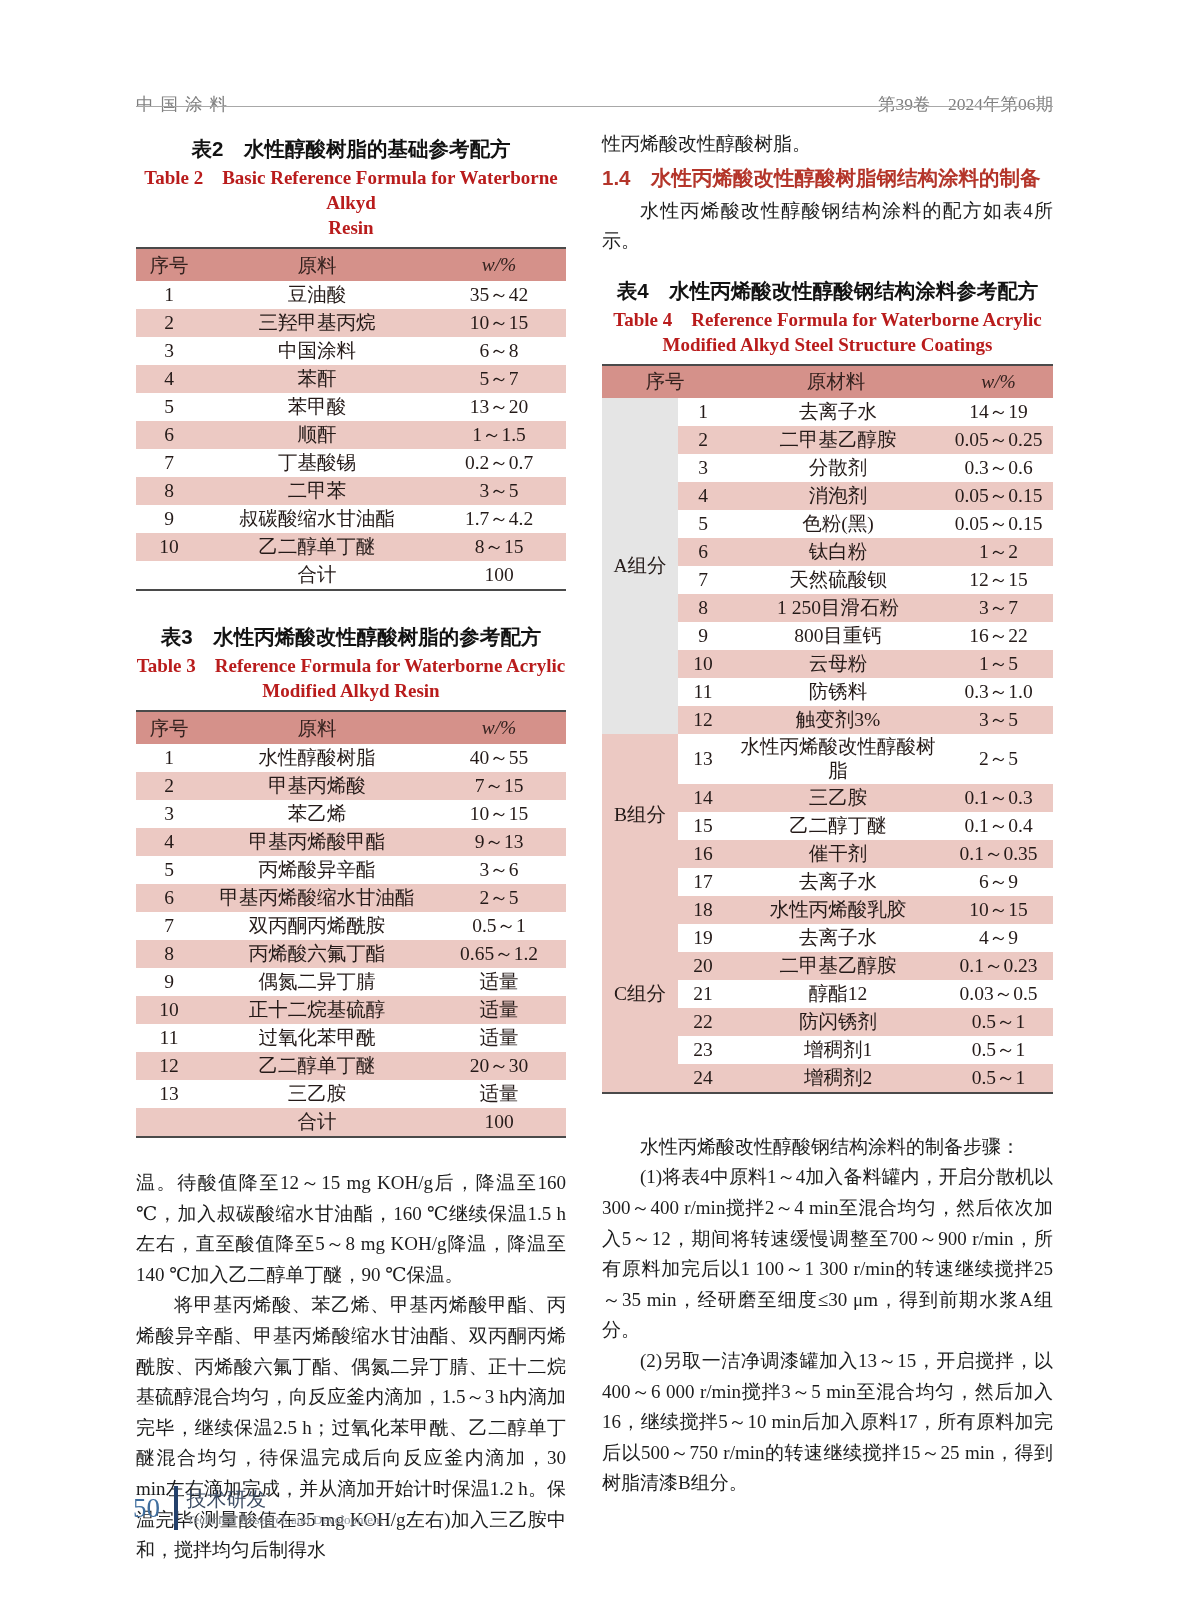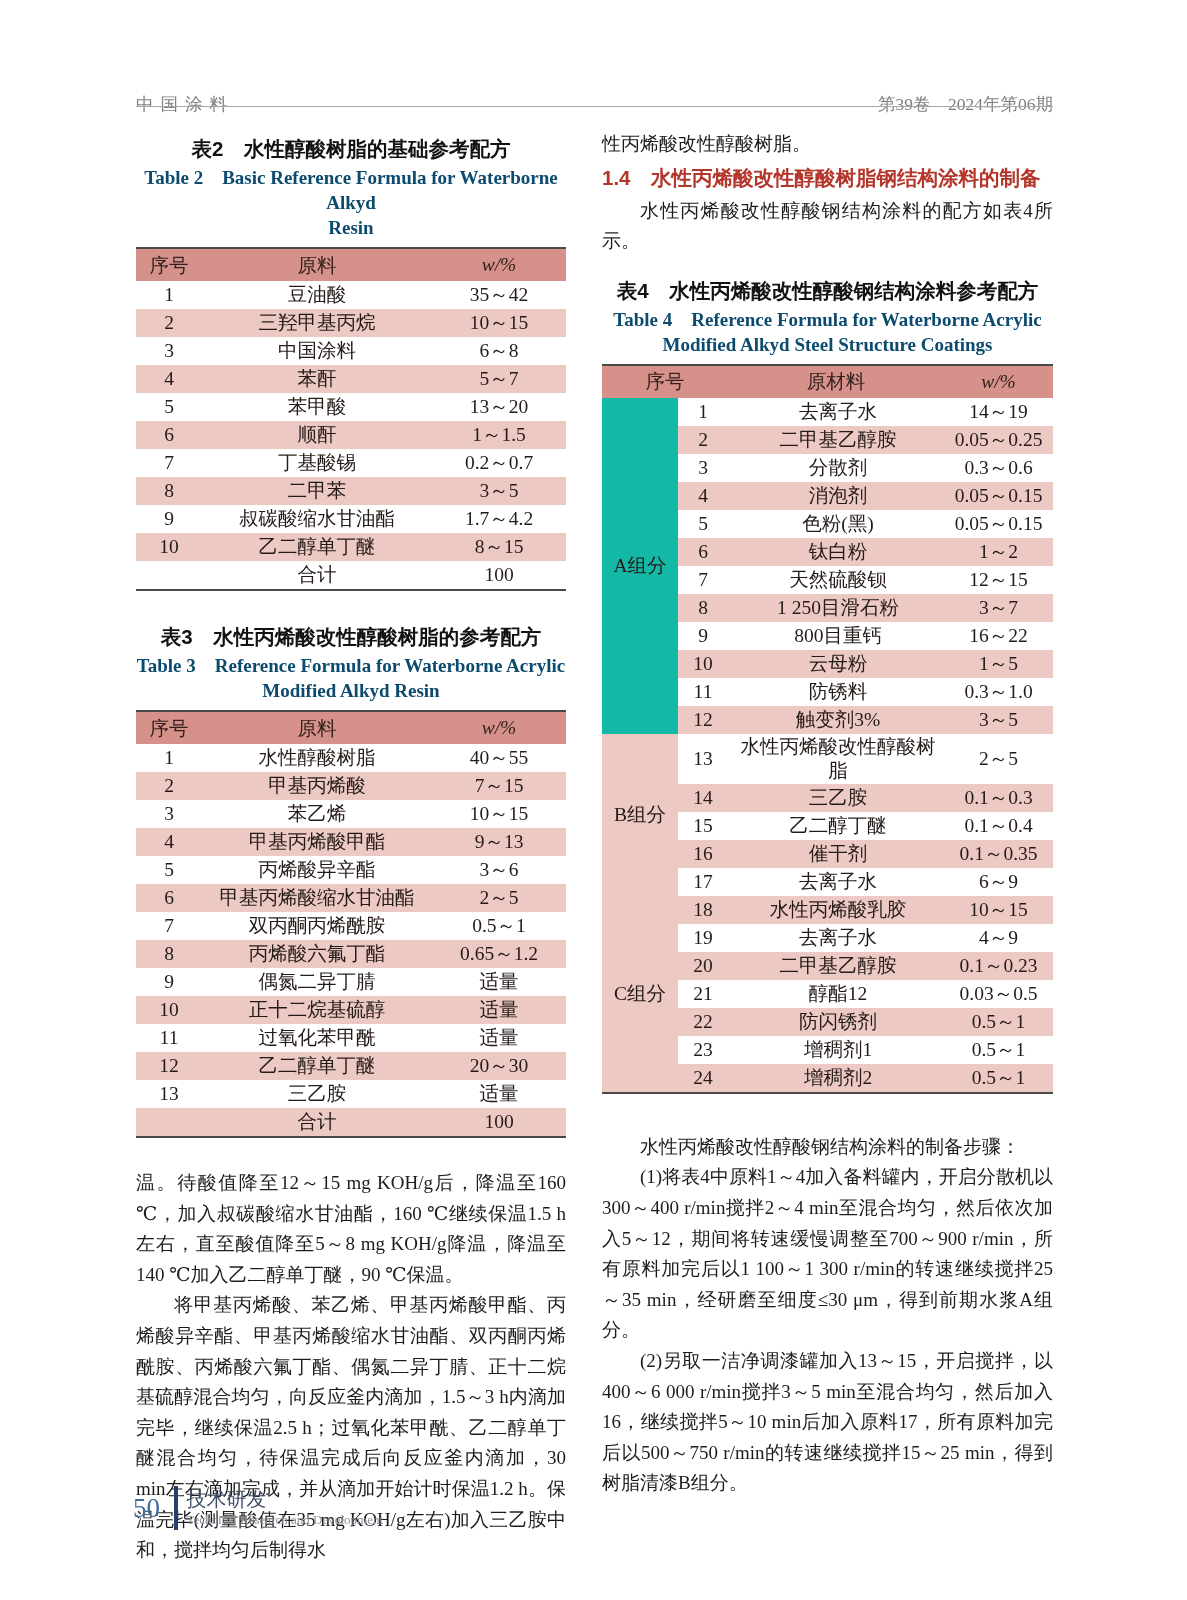--- a/index.html
+++ b/index.html
@@ -12,34 +12,34 @@
   .journal-name{letter-spacing:7px;}
   .header-rule{position:absolute;left:136px;top:106px;width:917px;border-top:1.6px solid #a8a8a8;}
   
   .columns{position:absolute;left:136px;top:129px;width:917px;display:flex;gap:36px;}
   .col-left{width:430px;}
   .col-right{width:451px;}
   
   .tbl-title-cn{text-align:center;font-weight:bold;font-size:20.5px;line-height:28px;
                 font-family:"Liberation Sans","DejaVu Sans",sans-serif;color:#121212;margin:6px 0 2px 0;}
   .tbl-title-en{text-align:center;font-weight:bold;font-size:19px;line-height:25px;
-                font-family:"Liberation Serif",serif;color:#0c4a6e;margin-bottom:7px;}
+                font-family:"Liberation Serif",serif;color:#b91c1c;margin-bottom:7px;}
   
   table.ftable{width:100%;border-collapse:collapse;
                border-top:2.2px solid var(--rule-dark);border-bottom:2.2px solid var(--rule-dark);
                font-size:19.5px;font-family:"Liberation Serif",serif;color:#241a18;}
   table.ftable th{background:var(--hdr-bg);font-weight:normal;color:#33211e;
                   height:30px;padding:1px 4px;}
   table.ftable td{height:26px;padding:1px 4px;line-height:24px;}
   table.ftable tr.stripe td{background:var(--stripe-bg);}
   .ital{font-style:italic;}
   .t23 .c-no,.t23 .c-name,.t23 .c-val{text-align:center;}
   .t4 .c-no,.t4 .c-val,.t4 .c-group{text-align:center;}
   .t4 .c-name{text-align:center;padding-left:8px;}
-  .t4 td.c-group{background:#14b8a6;}
+  .t4 td.c-group{background:#e5e5e5;}
   .t4 td.c-group.ghl{background:var(--stripe-bg);}
   
   .para{font-size:19px;line-height:30.6px;text-align:justify;margin:0;color:#1c1c1c;}
   .indent{text-indent:2em;}
   .sec-head{color:var(--accent);font-weight:bold;font-size:20.5px;line-height:32px;
             font-family:"Liberation Sans","DejaVu Sans",sans-serif;margin:2px 0 2px 0;}
   .gap-s{height:26px;} .gap-m{height:30px;} .gap-t4{height:14px;} .gap-steps{height:38px;}
   
   .page-footer{position:absolute;left:133px;top:1486px;display:flex;align-items:center;}
   .pageno{color:var(--footer-blue);font-size:27px;font-family:"Liberation Serif",serif;

